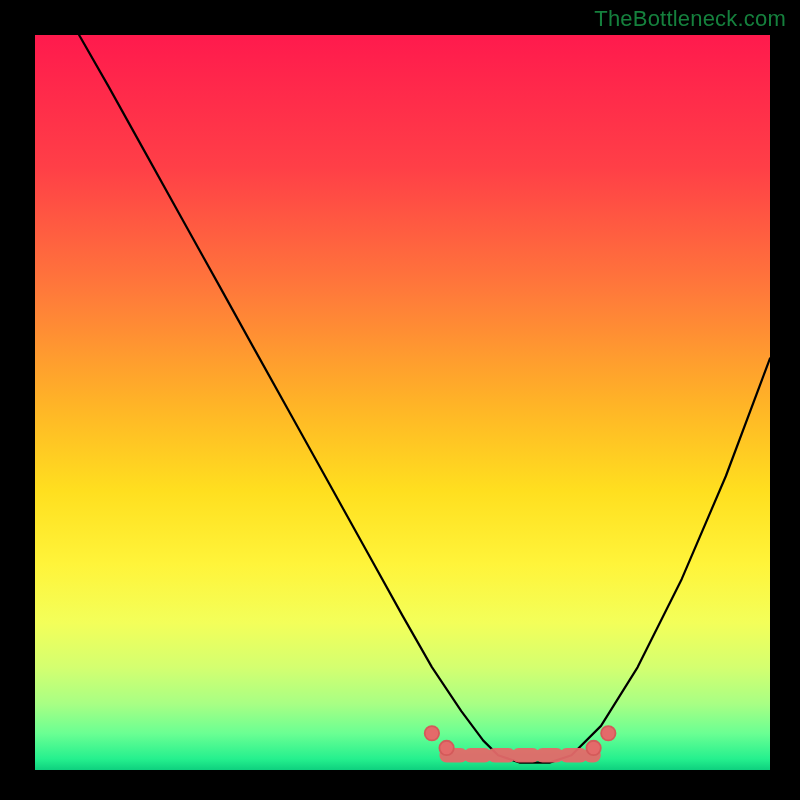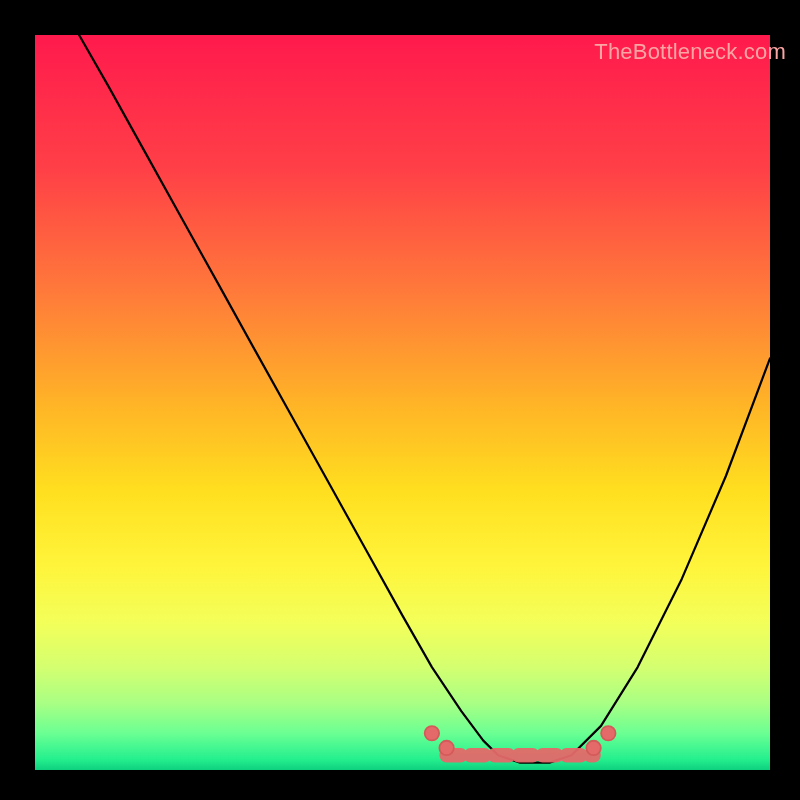--- a/index.html
+++ b/index.html
@@ -15,24 +15,23 @@
     width: 800px;
     height: 800px;
     background: #000;
   }
   .watermark {
     position: absolute;
     top: 6px;
     right: 14px;
     font-family: Arial, Helvetica, sans-serif;
     font-size: 22px;
-    color: #fca5a5;
+    color: #15803d;
     letter-spacing: 0.2px;
     z-index: 5;
-    margin-top: 33px;
   }
   svg {
     position: absolute;
     top: 0;
     left: 0;
   }
 </style>
 </head>
 <body>
 

